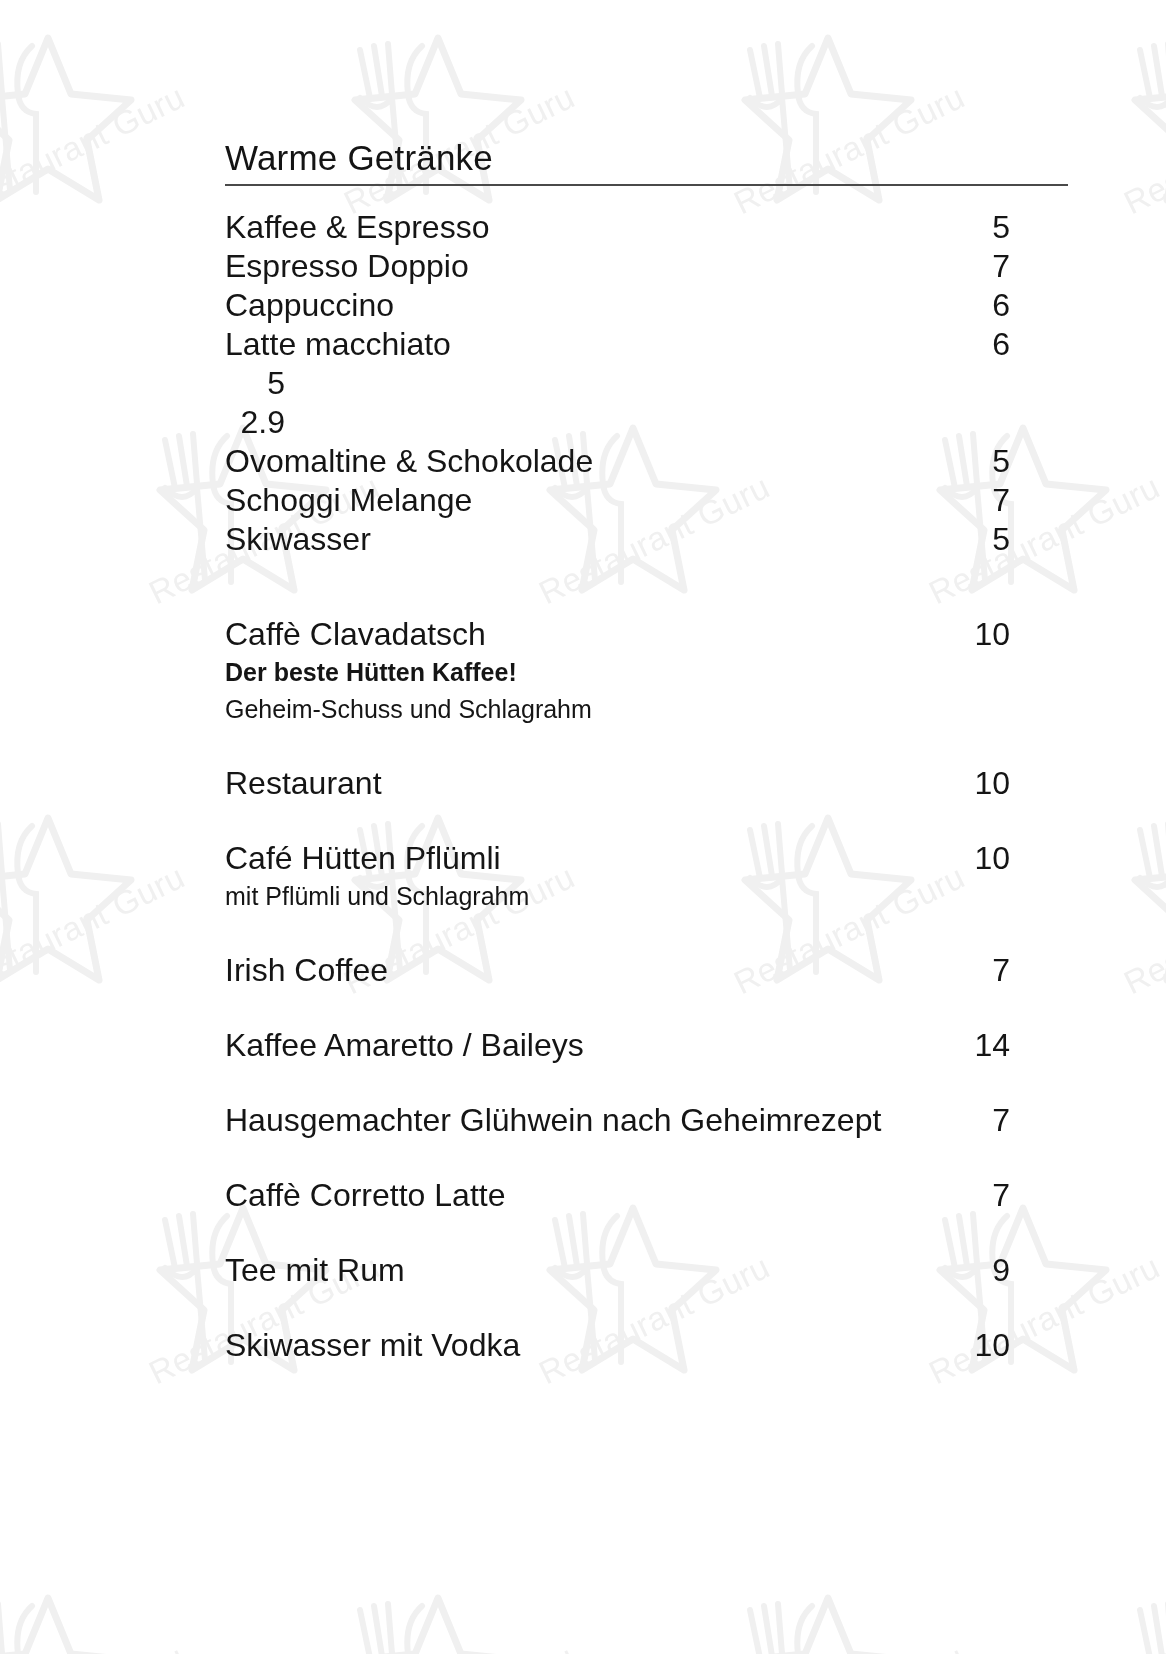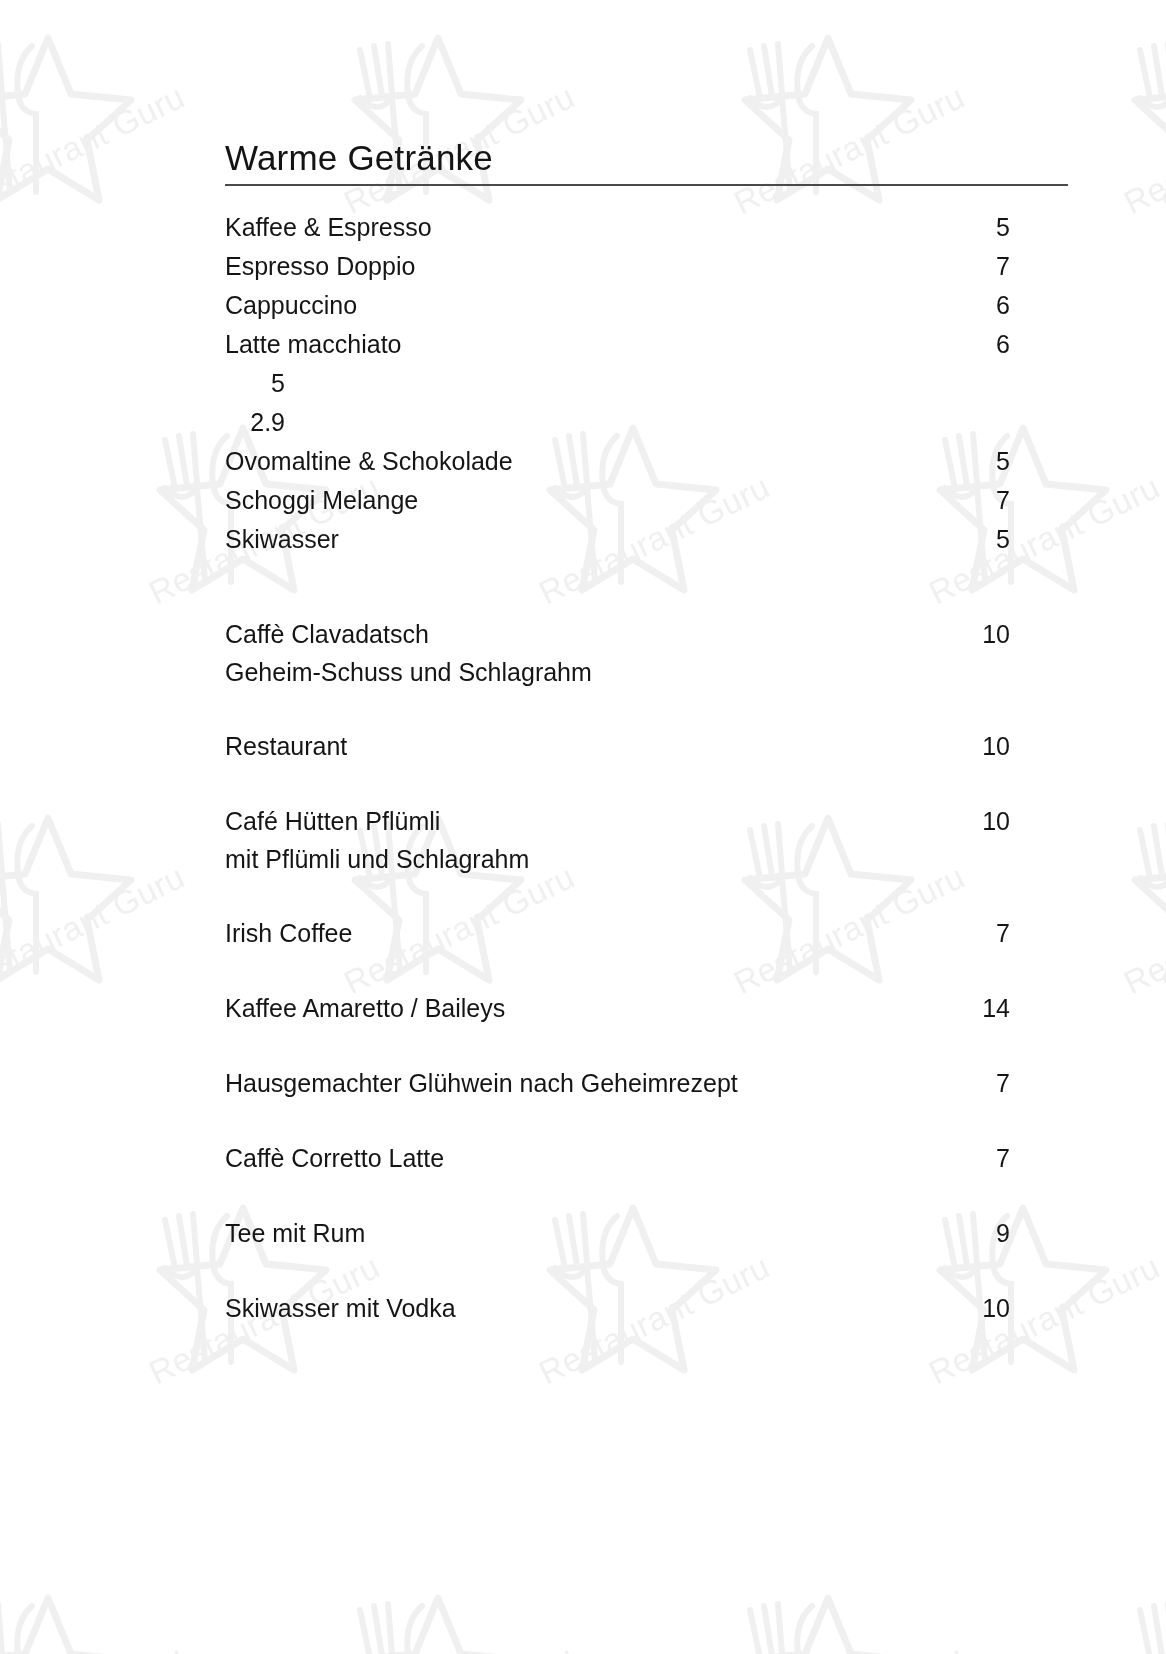--- a/index.html
+++ b/index.html
@@ -71,21 +71,21 @@
   .section-rule {
     border: 0;
     border-top: 2.5px solid #4a4a4a;
     margin: 0 0 22px 0;
     width: 843px;
   }
   .item-row {
     display: flex;
     align-items: center;
     justify-content: space-between;
-    font-size: 25px;
+    font-size: 32px;
     color: #151515;
     line-height: 39px;
     white-space: nowrap;
   }
   .item-name {
     flex: 0 1 auto;
     padding-right: 20px;
   }
   .item-price {
     flex: 0 0 auto;
@@ -403,20 +403,21 @@
         </div>
 
       <div class="block-gap"></div>
 
       <div id="special-list">
           <div class="group-tight">
             <div class="item-row">
               <span class="item-name">Caffè Clavadatsch</span>
               <span class="item-price">10</span>
             </div>
+            <div class="item-desc bold">Der beste Hütten Kaffee!</div>
             <div class="item-desc">Geheim-Schuss und Schlagrahm</div>
           </div>
           <div class="group-spaced">
             <div class="item-row">
               <span class="item-name">Restaurant</span>
               <span class="item-price">10</span>
             </div>
           </div>
           <div class="group-spaced">
             <div class="item-row">

